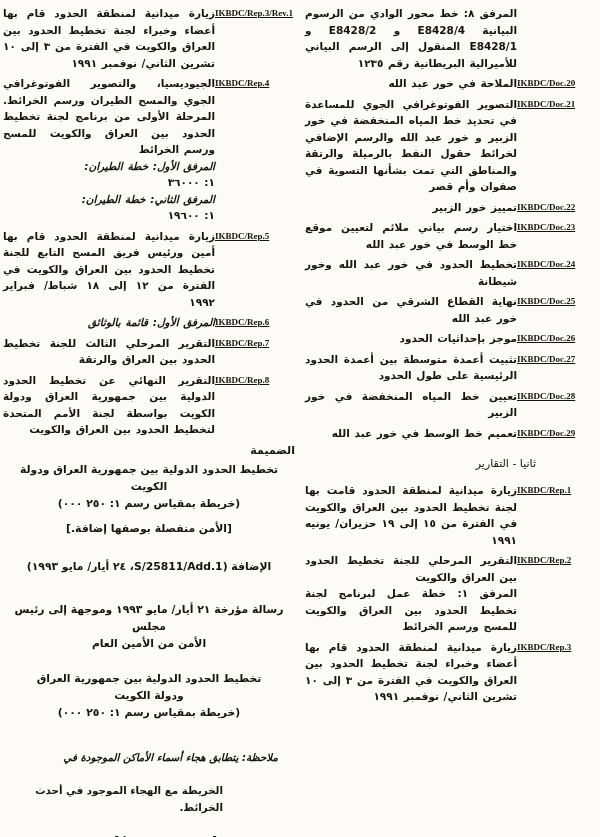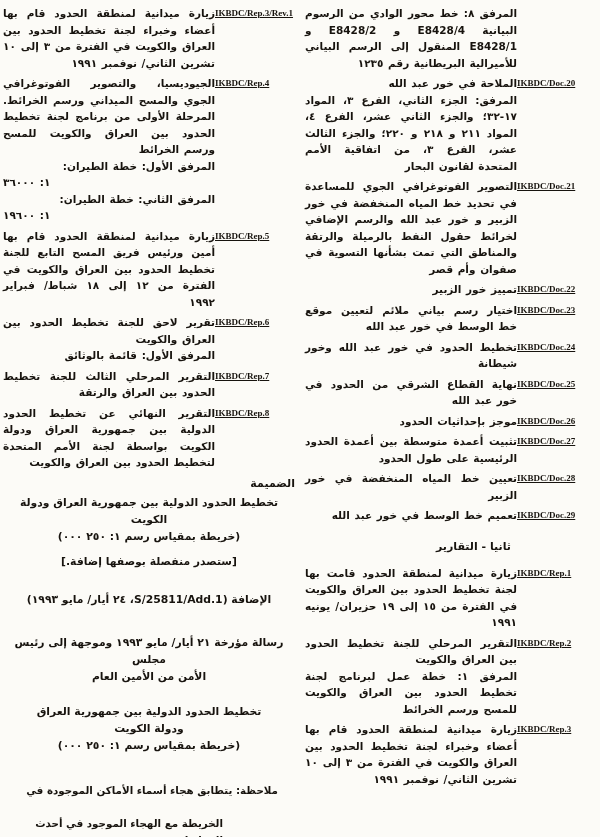--- a/index.html
+++ b/index.html
@@ -31,26 +31,26 @@
     text-decoration:underline;
   }
   .body { flex:1 1 auto; min-width:0; }
   .para {
     margin:0;
     font-size:10.5px; font-weight:bold;
     line-height:16.5px;
     word-spacing:1px;
   }
   .j { text-align:justify; }
-  .r { text-align:right; }
-  .c { text-align:left; }
+  .r { text-align:right;font-style:italic; }
+  .c { text-align:right; }
 
   .heading {  
-    font-size:11px; font-weight:bold; text-align:right;
-    margin:14px 86px 12px 0;
+    font-size:11px; font-weight:normal; text-align:right;
+    margin:14px 61px 12px 0;
   }
   .hright {   
     font-size:11px; font-weight:bold; text-align:right;
     margin:6px 0 3px 0;
   }
   .centerblock { margin:3px 0; }
   .cline {
     margin:0; text-align:center;
     font-size:10.8px; font-weight:bold; line-height:17px;
   }
@@ -83,21 +83,20 @@
       <div class="entry">
         <div class="ref"></div>
         <div class="body">
           <p class="para j">المرفق ٨: خط محور الوادي من الرسوم البيانية E8428/4 و E8428/2 و E8428/1 المنقول إلى الرسم البياني للأميرالية البريطانية رقم ١٢٣٥</p>
         </div>
       </div>
       <div class="entry">
         <div class="ref">IKBDC/Doc.20</div>
         <div class="body">
           <p class="para j">الملاحة في خور عبد الله</p>
-          <p class="para j">المرفق: الجزء الثاني، الفرع ٣، المواد ١٧-٣٢؛ والجزء الثاني عشر، الفرع ٤، المواد ٢١١ و ٢١٨ و ٢٢٠؛ والجزء الثالث عشر، الفرع ٣، من اتفاقية الأمم المتحدة لقانون البحار</p>
         </div>
       </div>
       <div class="entry">
         <div class="ref">IKBDC/Doc.21</div>
         <div class="body">
           <p class="para j">التصوير الفوتوغرافي الجوي للمساعدة في تحديد خط المياه المنخفضة في خور الزبير و خور عبد الله والرسم الإضافي لخرائط حقول النفط بالرميلة والرتقة والمناطق التي تمت بشأنها التسوية في صفوان وأم قصر</p>
         </div>
       </div>
       <div class="entry">
         <div class="ref">IKBDC/Doc.22</div>
@@ -171,37 +170,36 @@
     <div class="col col-second">
       <div class="entry">
         <div class="ref">IKBDC/Rep.3/Rev.1</div>
         <div class="body">
           <p class="para j">زيارة ميدانية لمنطقة الحدود قام بها أعضاء وخبراء لجنة تخطيط الحدود بين العراق والكويت في الفترة من ٣ إلى ١٠ تشرين الثاني/ نوفمبر ١٩٩١</p>
         </div>
       </div>
       <div class="entry">
         <div class="ref">IKBDC/Rep.4</div>
         <div class="body">
-          <p class="para j">الجيوديسيا، والتصوير الفوتوغرافي الجوي والمسح الميداني ورسم الخرائط. المرحلة الأولى من برنامج لجنة تخطيط الحدود بين العراق والكويت للمسح ورسم الخرائط</p>
+          <p class="para j">الجيوديسيا، والتصوير الفوتوغرافي الجوي والمسح الطيران ورسم الخرائط. المرحلة الأولى من برنامج لجنة تخطيط الحدود بين العراق والكويت للمسح ورسم الخرائط</p>
           <p class="para r">المرفق الأول: خطة الطيران:</p>
           <p class="para c">١: ٣٦٠٠٠</p>
           <p class="para r">المرفق الثاني: خطة الطيران:</p>
           <p class="para c">١: ١٩٦٠٠</p>
         </div>
       </div>
       <div class="entry">
         <div class="ref">IKBDC/Rep.5</div>
         <div class="body">
           <p class="para j">زيارة ميدانية لمنطقة الحدود قام بها أمين ورئيس فريق المسح التابع للجنة تخطيط الحدود بين العراق والكويت في الفترة من ١٢ إلى ١٨ شباط/ فبراير ١٩٩٢</p>
         </div>
       </div>
       <div class="entry">
         <div class="ref">IKBDC/Rep.6</div>
         <div class="body">
-          <p class="para j">تقرير لاحق للجنة تخطيط الحدود بين العراق والكويت</p>
           <p class="para r">المرفق الأول: قائمة بالوثائق</p>
         </div>
       </div>
       <div class="entry">
         <div class="ref">IKBDC/Rep.7</div>
         <div class="body">
           <p class="para j">التقرير المرحلي الثالث للجنة تخطيط الحدود بين العراق والرتقة</p>
         </div>
       </div>
       <div class="entry">
@@ -209,21 +207,21 @@
         <div class="body">
           <p class="para j">التقرير النهائي عن تخطيط الحدود الدولية بين جمهورية العراق ودولة الكويت بواسطة لجنة الأمم المتحدة لتخطيط الحدود بين العراق والكويت</p>
         </div>
       </div>
       <div class="hright">الضميمة</div>
       <div class="centerblock">
         <p class="cline">تخطيط الحدود الدولية بين جمهورية العراق ودولة الكويت</p>
         <p class="cline">(خريطة بمقياس رسم ١: ٢٥٠ ٠٠٠)</p>
       </div>
       <div class="centerblock">
-        <p class="cline">[ستصدر منفصلة بوصفها إضافة.]</p>
+        <p class="cline">[الأمن منفصلة بوصفها إضافة.]</p>
       </div>
       <div class="lineright">الإضافة (S/25811/Add.1، ٢٤ أيار/ مايو ١٩٩٣)</div>
       <div class="centerblock">
         <p class="cline">رسالة مؤرخة ٢١ أيار/ مايو ١٩٩٣ وموجهة إلى رئيس مجلس</p>
         <p class="cline">الأمن من الأمين العام</p>
       </div>
       <div class="centerblock">
         <p class="cline">تخطيط الحدود الدولية بين جمهورية العراق</p>
         <p class="cline">ودولة الكويت</p>
         <p class="cline">(خريطة بمقياس رسم ١: ٢٥٠ ٠٠٠)</p>

